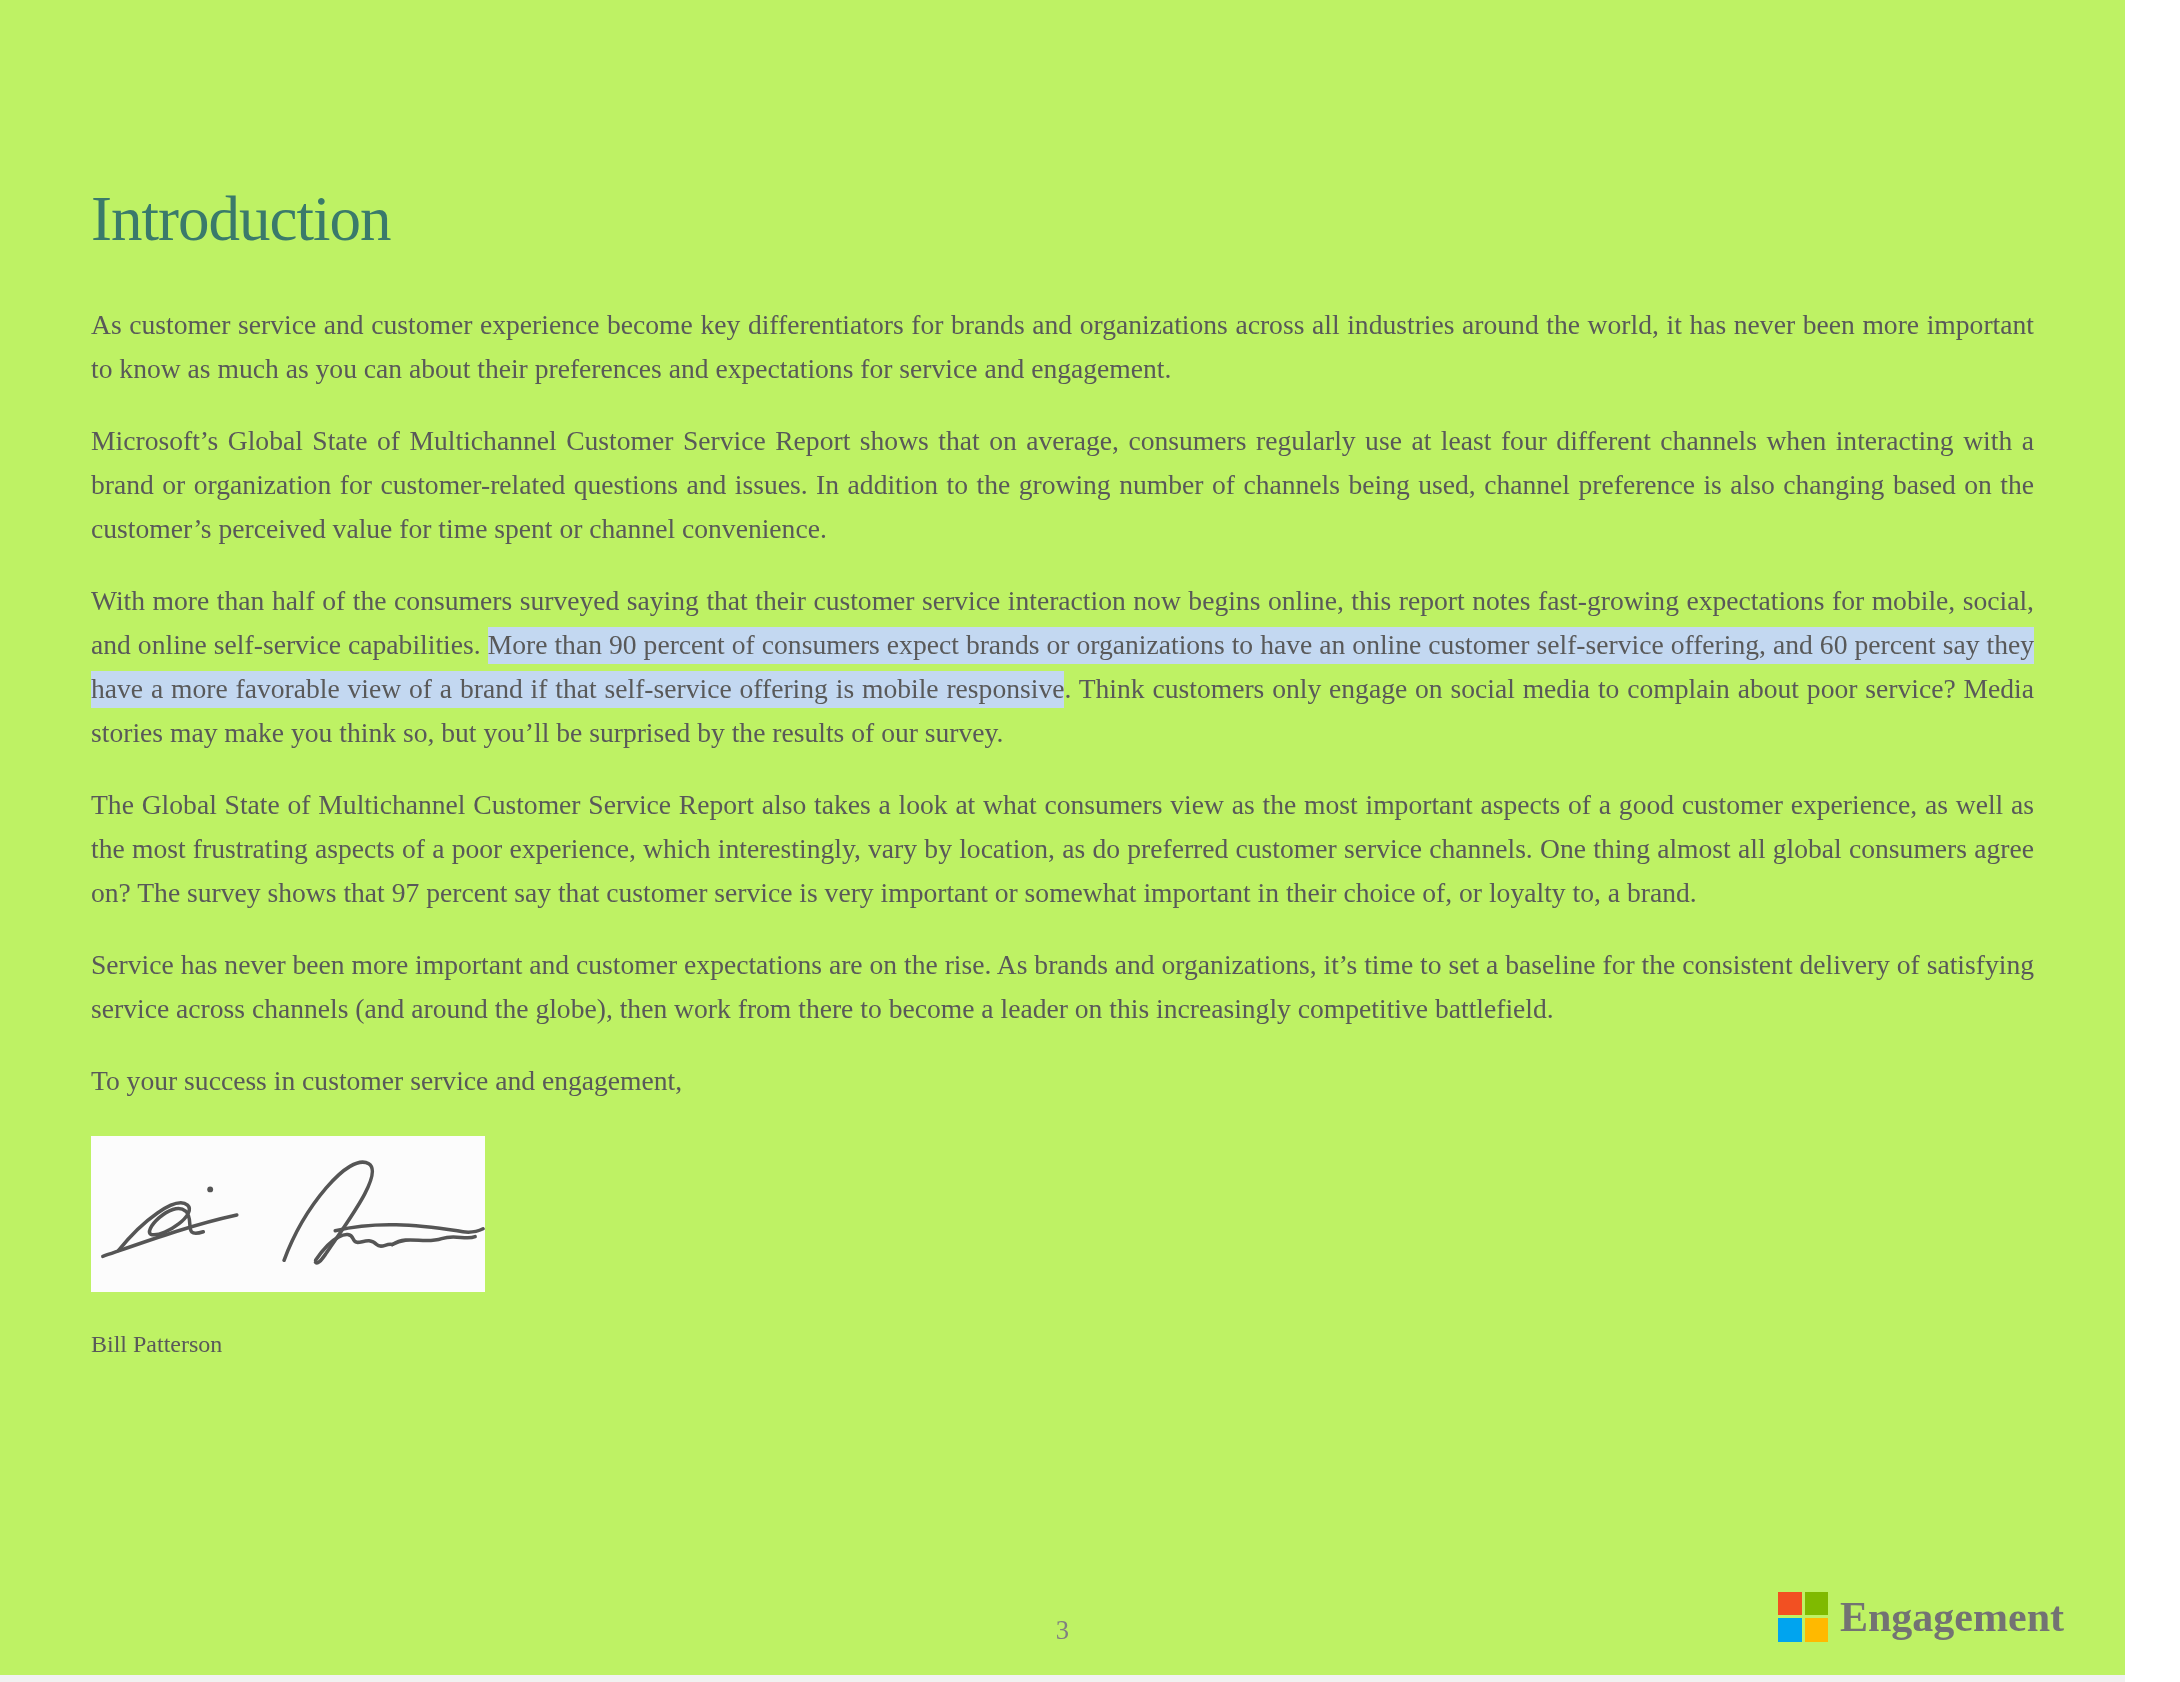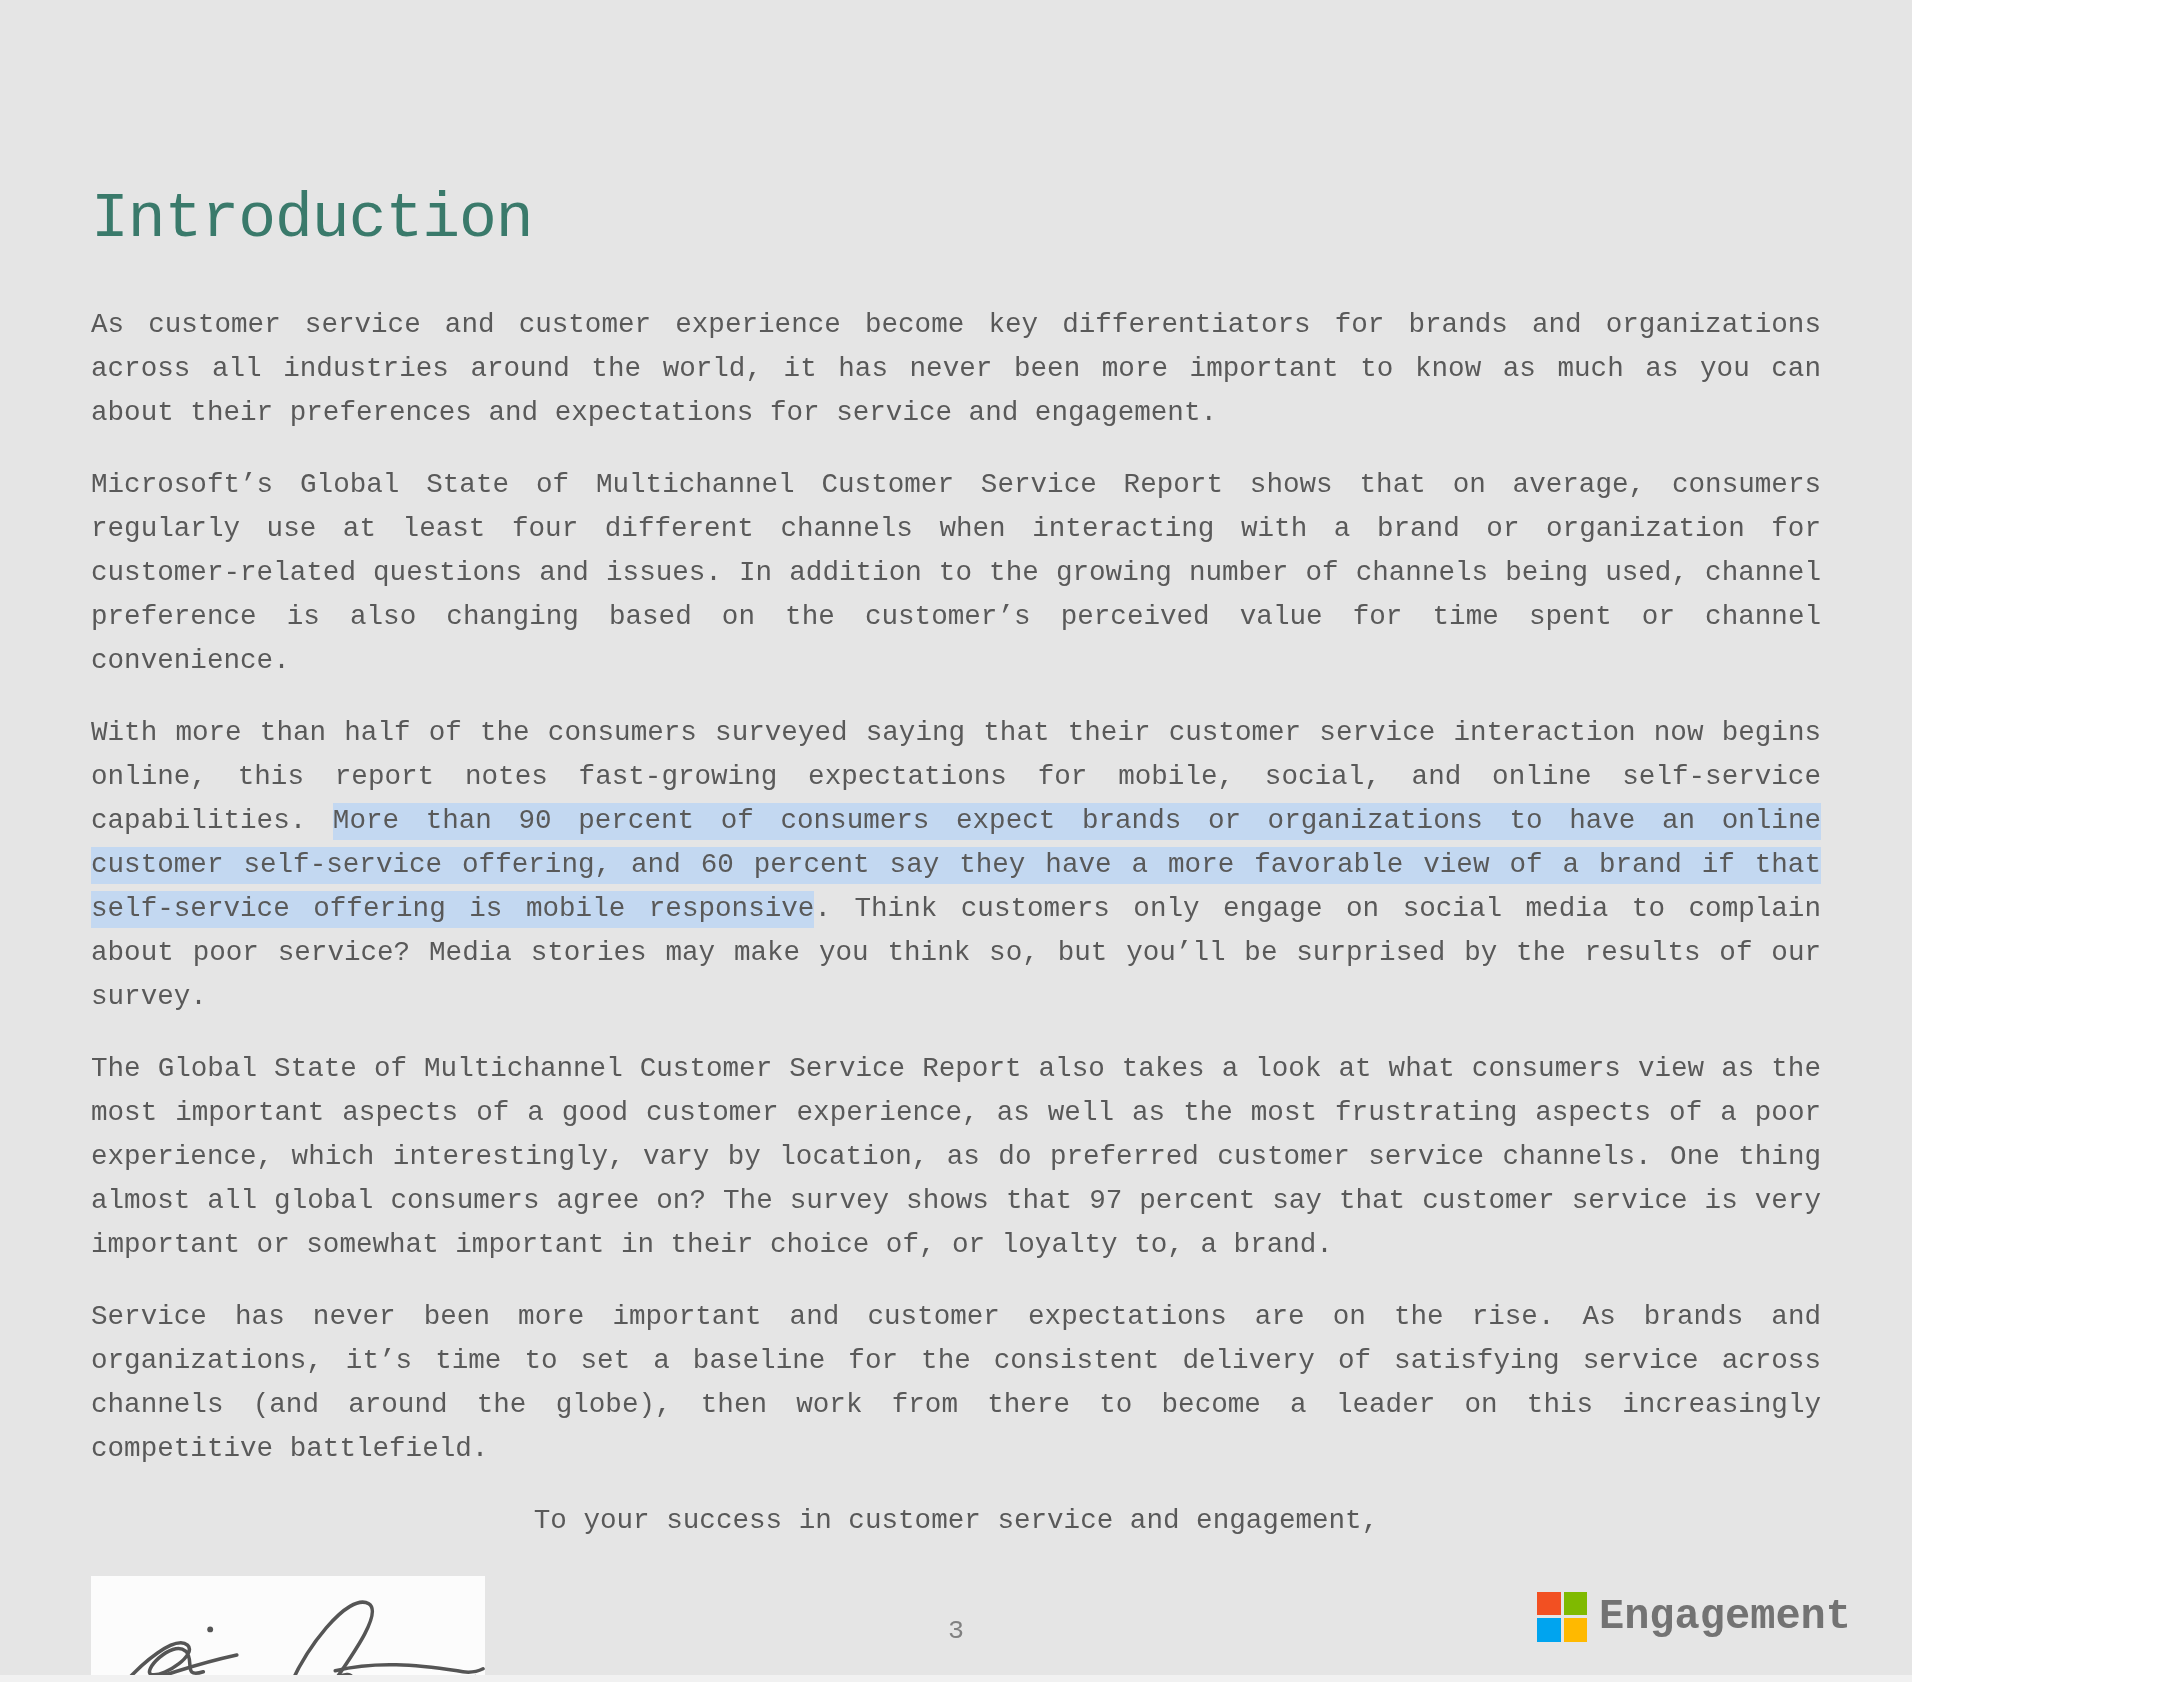--- a/index.html
+++ b/index.html
@@ -1,21 +1,21 @@
 <!DOCTYPE html>
 <html><head>
 <meta charset="utf-8">
 <style>
   html, body { margin: 0; padding: 0; background: #ffffff; }
   .page {
     position: relative;
-    width: 1912px;
+    width: 2125px;
     height: 1683px;
-    background: #e5e5e5;
-    font-family: Liberation Mono, monospace;
+    background: #bef264;
+    font-family: Liberation Serif, serif;
     overflow: hidden;
     box-sizing: border-box;
   }
   .content {
     padding: 0 91px;
   }
   .doc-title {
     margin: 0;
     padding-top: 185px;
     font-size: 63px;
@@ -26,21 +26,21 @@
   }
   .body-text p {
     margin: 28px 0 0 0;
     font-size: 27.6px;
     line-height: 44px;
     color: #595959;
     text-align: justify;
     font-weight: 400;
   }
   .body-text p.first { margin-top: 49px; }
-  .body-text p.closing { text-align: center; }
+  .body-text p.closing { text-align: left; }
   .highlight {
     background: #c3d8f1;
     padding: 2px 0 3.9px 0;
   }
   .signature-block {
     margin-top: 33px;
     width: 394px;
     height: 156px;
     background: #fcfcfc;
   }

